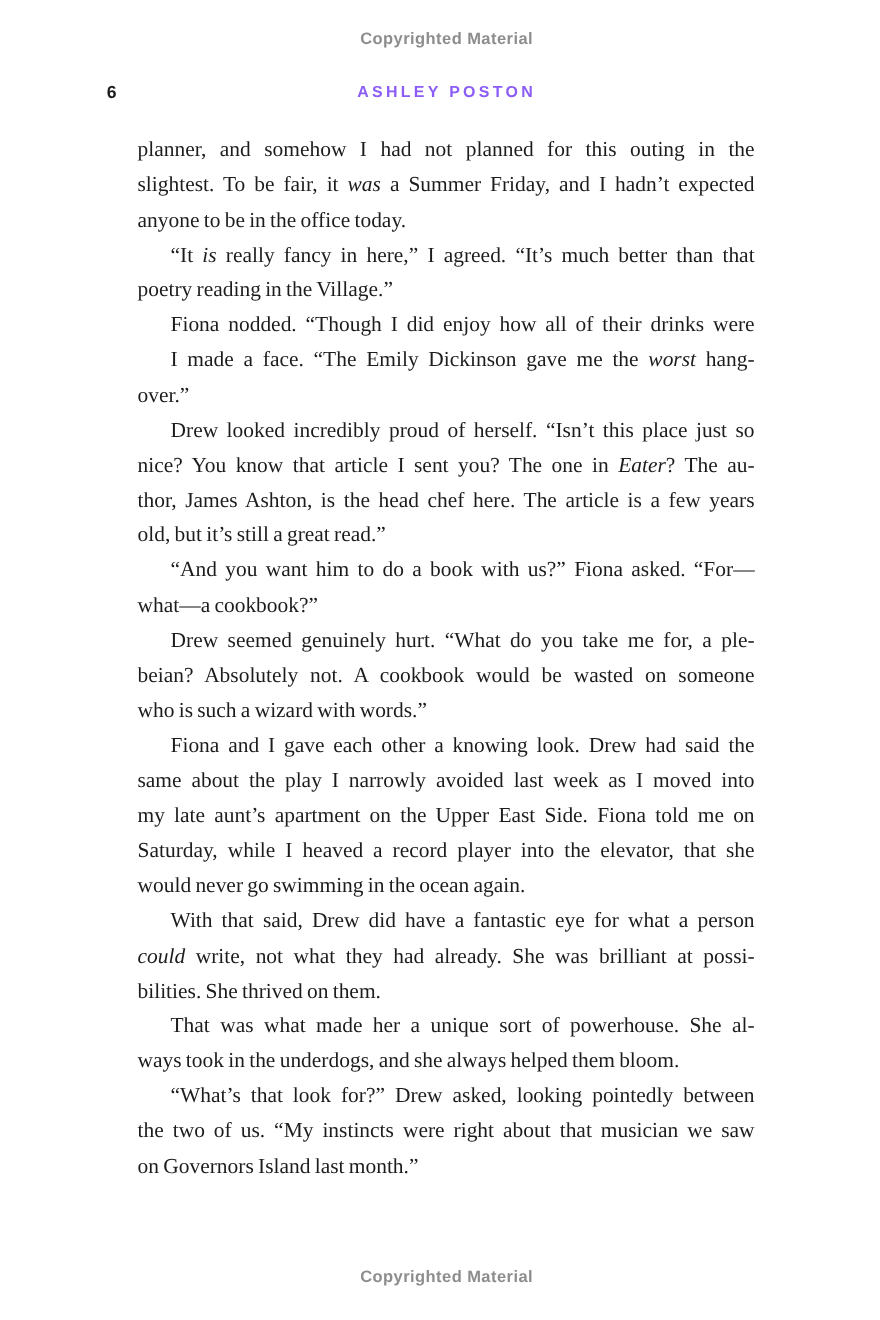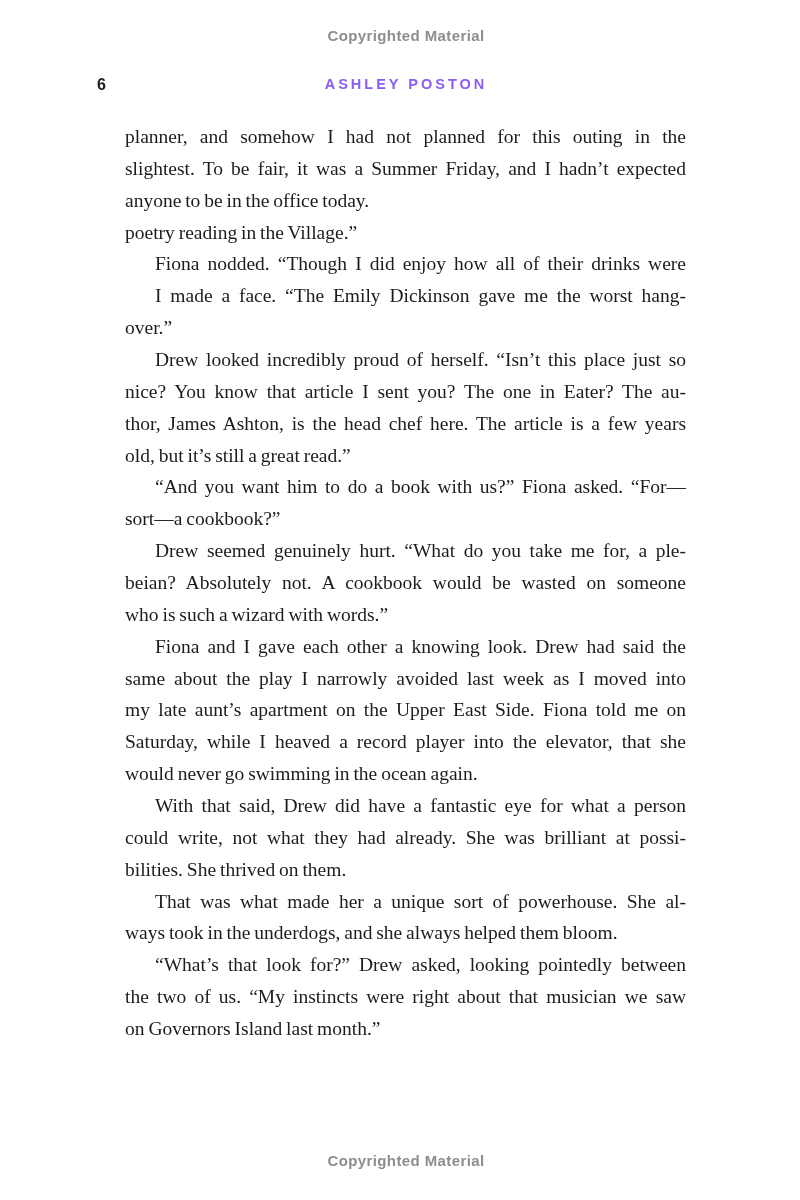--- a/index.html
+++ b/index.html
@@ -65,47 +65,48 @@
     line-height: 31.87px;
     text-align: left;
     white-space: normal;
     margin-left: 29px;
   }
   .line.j {
     text-align: justify;
     text-align-last: justify;
   }
   .line.ind { text-indent: 30px; }
-  .it { }
+  .it { font-style: italic; }
 </style>
 </head>
 <body>
 
 <div class="page">
   <div class="copyright top">Copyrighted Material</div>
 
   <div class="running-head-row">
     <span class="pagenum">6</span>
     <span class="running-head">ASHLEY POSTON</span>
   </div>
 
   <div class="body-text" id="body-text">
       <div class="line j"><span>planner, and somehow I had not planned for this outing in the</span></div>
       <div class="line j"><span>slightest. To be fair, it </span><span class="it">was</span><span> a Summer Friday, and I hadn’t expected</span></div>
       <div class="line"><span>anyone to be in the office today.</span></div>
+      <div class="line j ind"><span>“It </span><span class="it">is</span><span> really fancy in here,” I agreed. “It’s much better than that</span></div>
       <div class="line"><span>poetry reading in the Village.”</span></div>
       <div class="line j ind"><span>Fiona nodded. “Though I did enjoy how all of their drinks were</span></div>
       <div class="line j ind"><span>I made a face. “The Emily Dickinson gave me the </span><span class="it">worst</span><span> hang-</span></div>
       <div class="line"><span>over.”</span></div>
       <div class="line j ind"><span>Drew looked incredibly proud of herself. “Isn’t this place just so</span></div>
       <div class="line j"><span>nice? You know that article I sent you? The one in </span><span class="it">Eater</span><span>? The au-</span></div>
       <div class="line j"><span>thor, James Ashton, is the head chef here. The article is a few years</span></div>
       <div class="line"><span>old, but it’s still a great read.”</span></div>
       <div class="line j ind"><span>“And you want him to do a book with us?” Fiona asked. “For—</span></div>
-      <div class="line"><span>sort—a cookbook?”</span></div>
+      <div class="line"><span>what—a cookbook?”</span></div>
       <div class="line j ind"><span>Drew seemed genuinely hurt. “What do you take me for, a ple-</span></div>
       <div class="line j"><span>beian? Absolutely not. A cookbook would be wasted on someone</span></div>
       <div class="line"><span>who is such a wizard with words.”</span></div>
       <div class="line j ind"><span>Fiona and I gave each other a knowing look. Drew had said the</span></div>
       <div class="line j"><span>same about the play I narrowly avoided last week as I moved into</span></div>
       <div class="line j"><span>my late aunt’s apartment on the Upper East Side. Fiona told me on</span></div>
       <div class="line j"><span>Saturday, while I heaved a record player into the elevator, that she</span></div>
       <div class="line"><span>would never go swimming in the ocean again.</span></div>
       <div class="line j ind"><span>With that said, Drew did have a fantastic eye for what a person</span></div>
       <div class="line j"><span class="it">could</span><span> write, not what they had already. She was brilliant at possi-</span></div>

